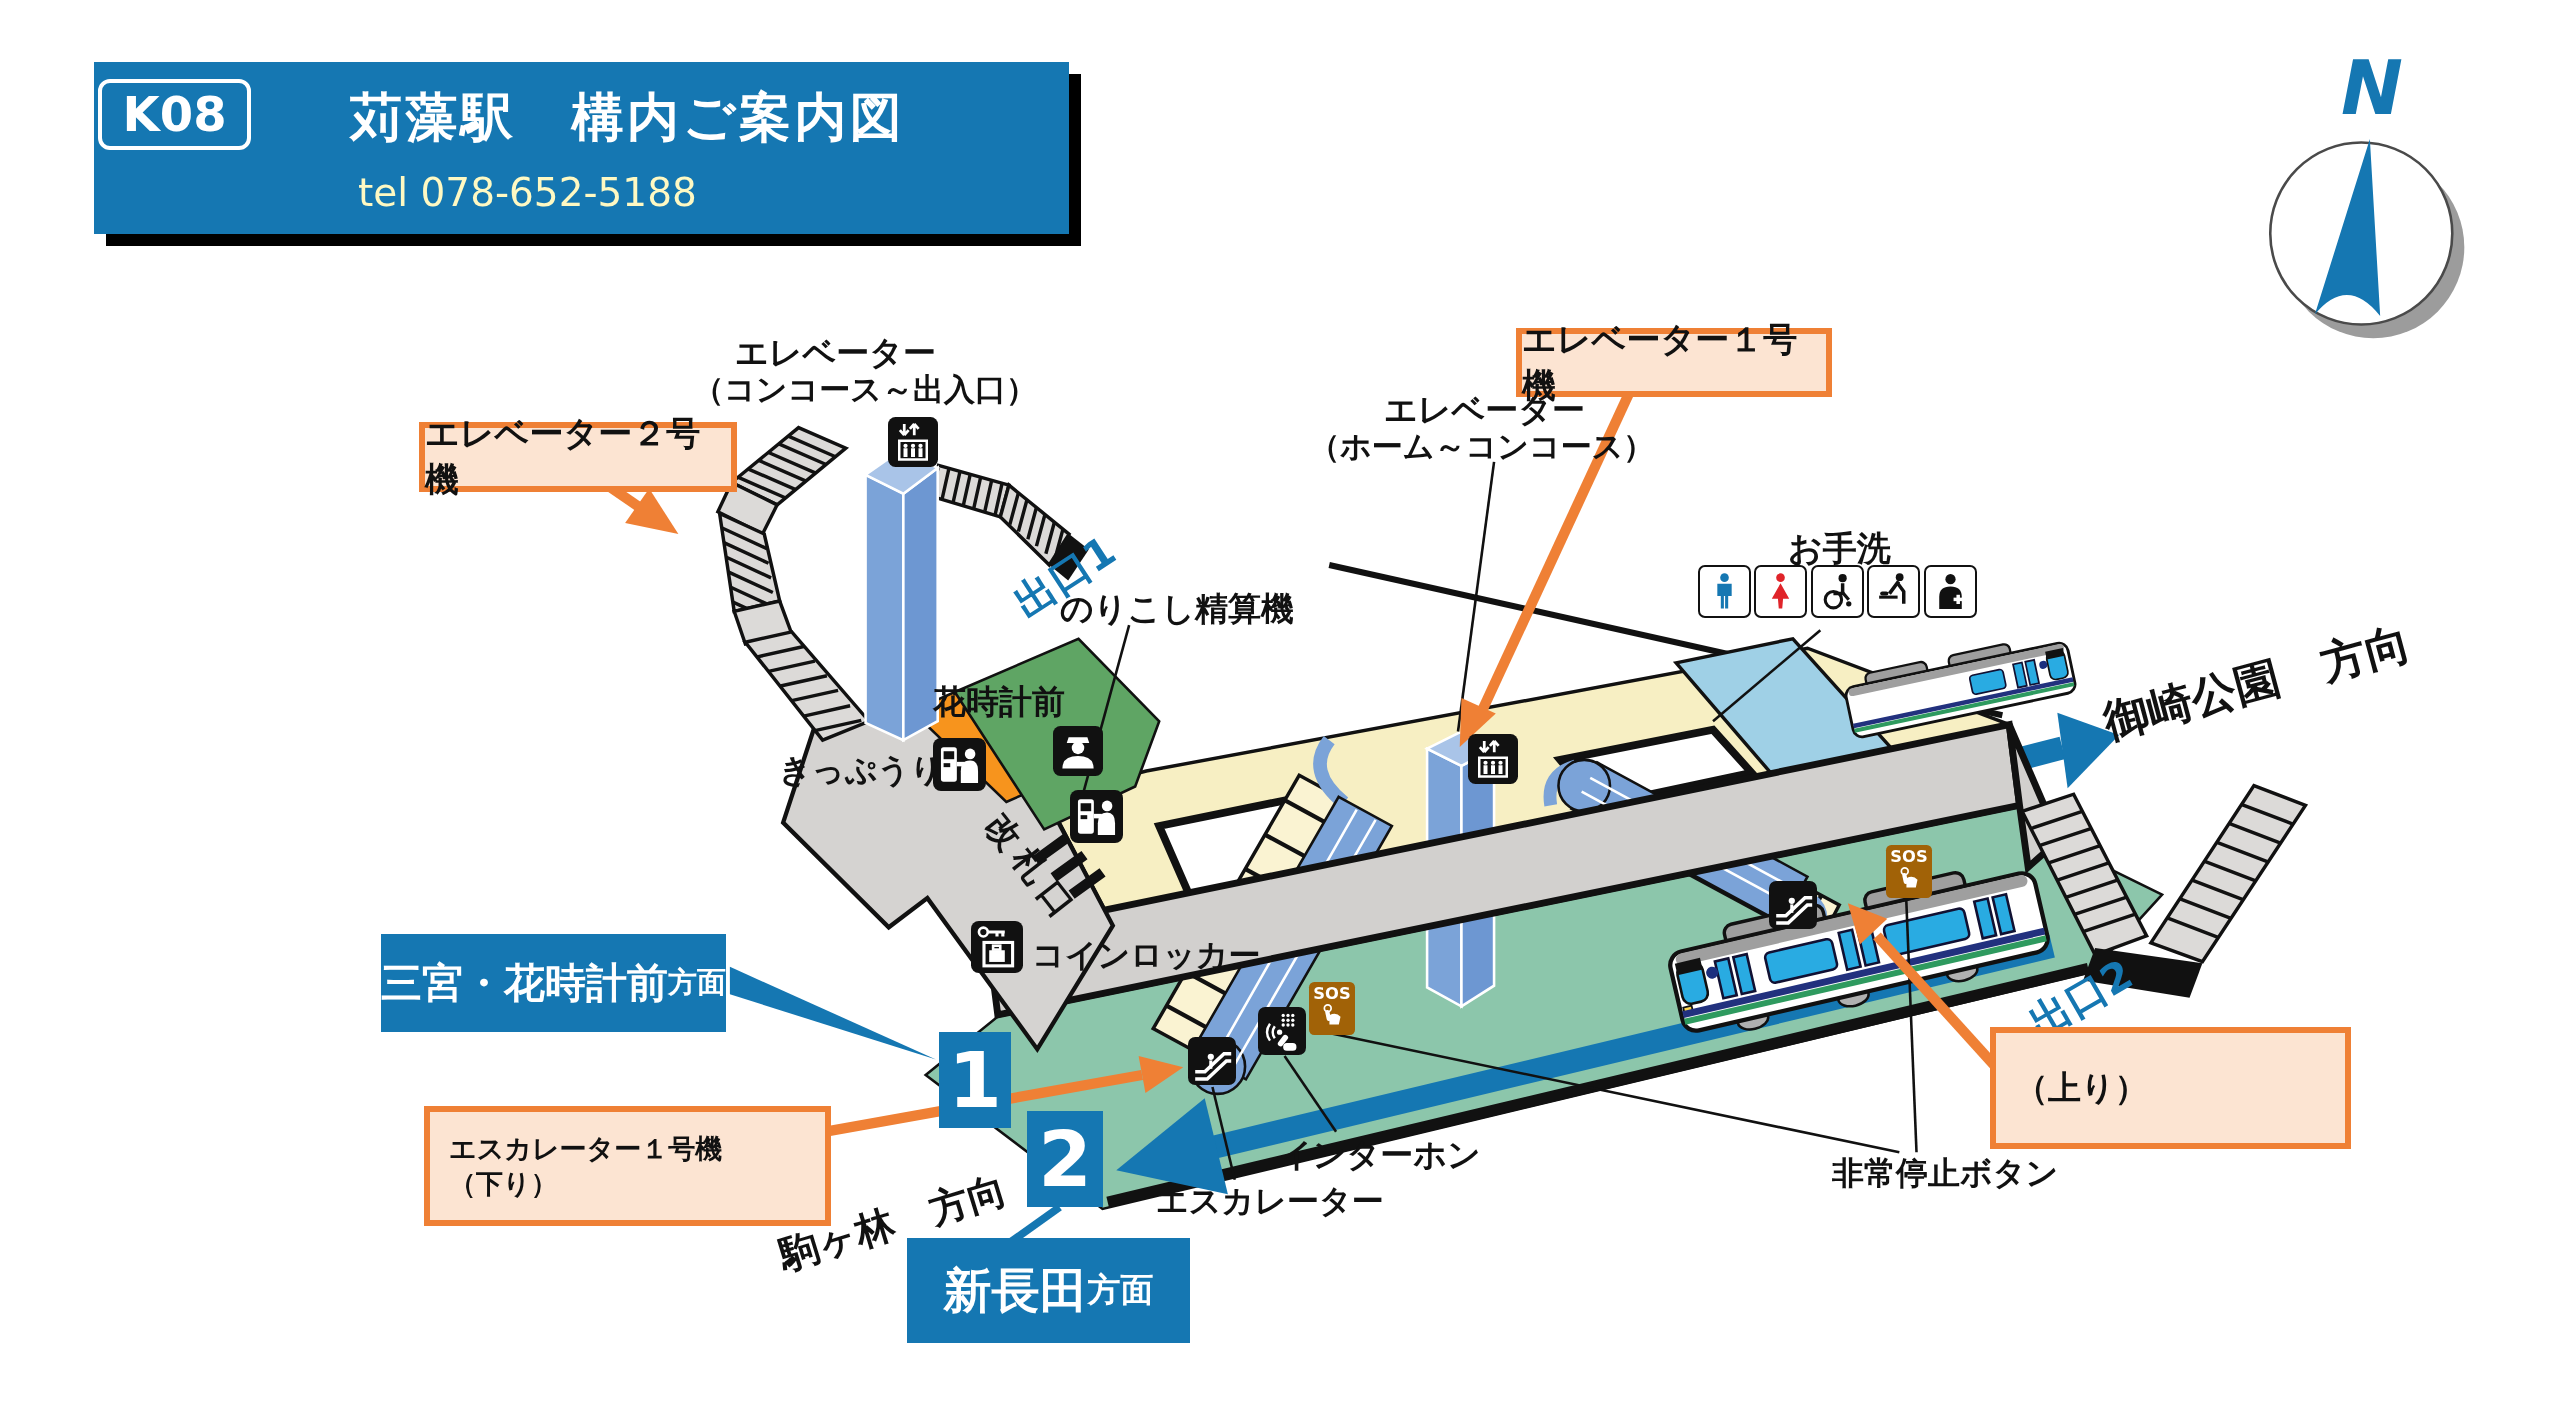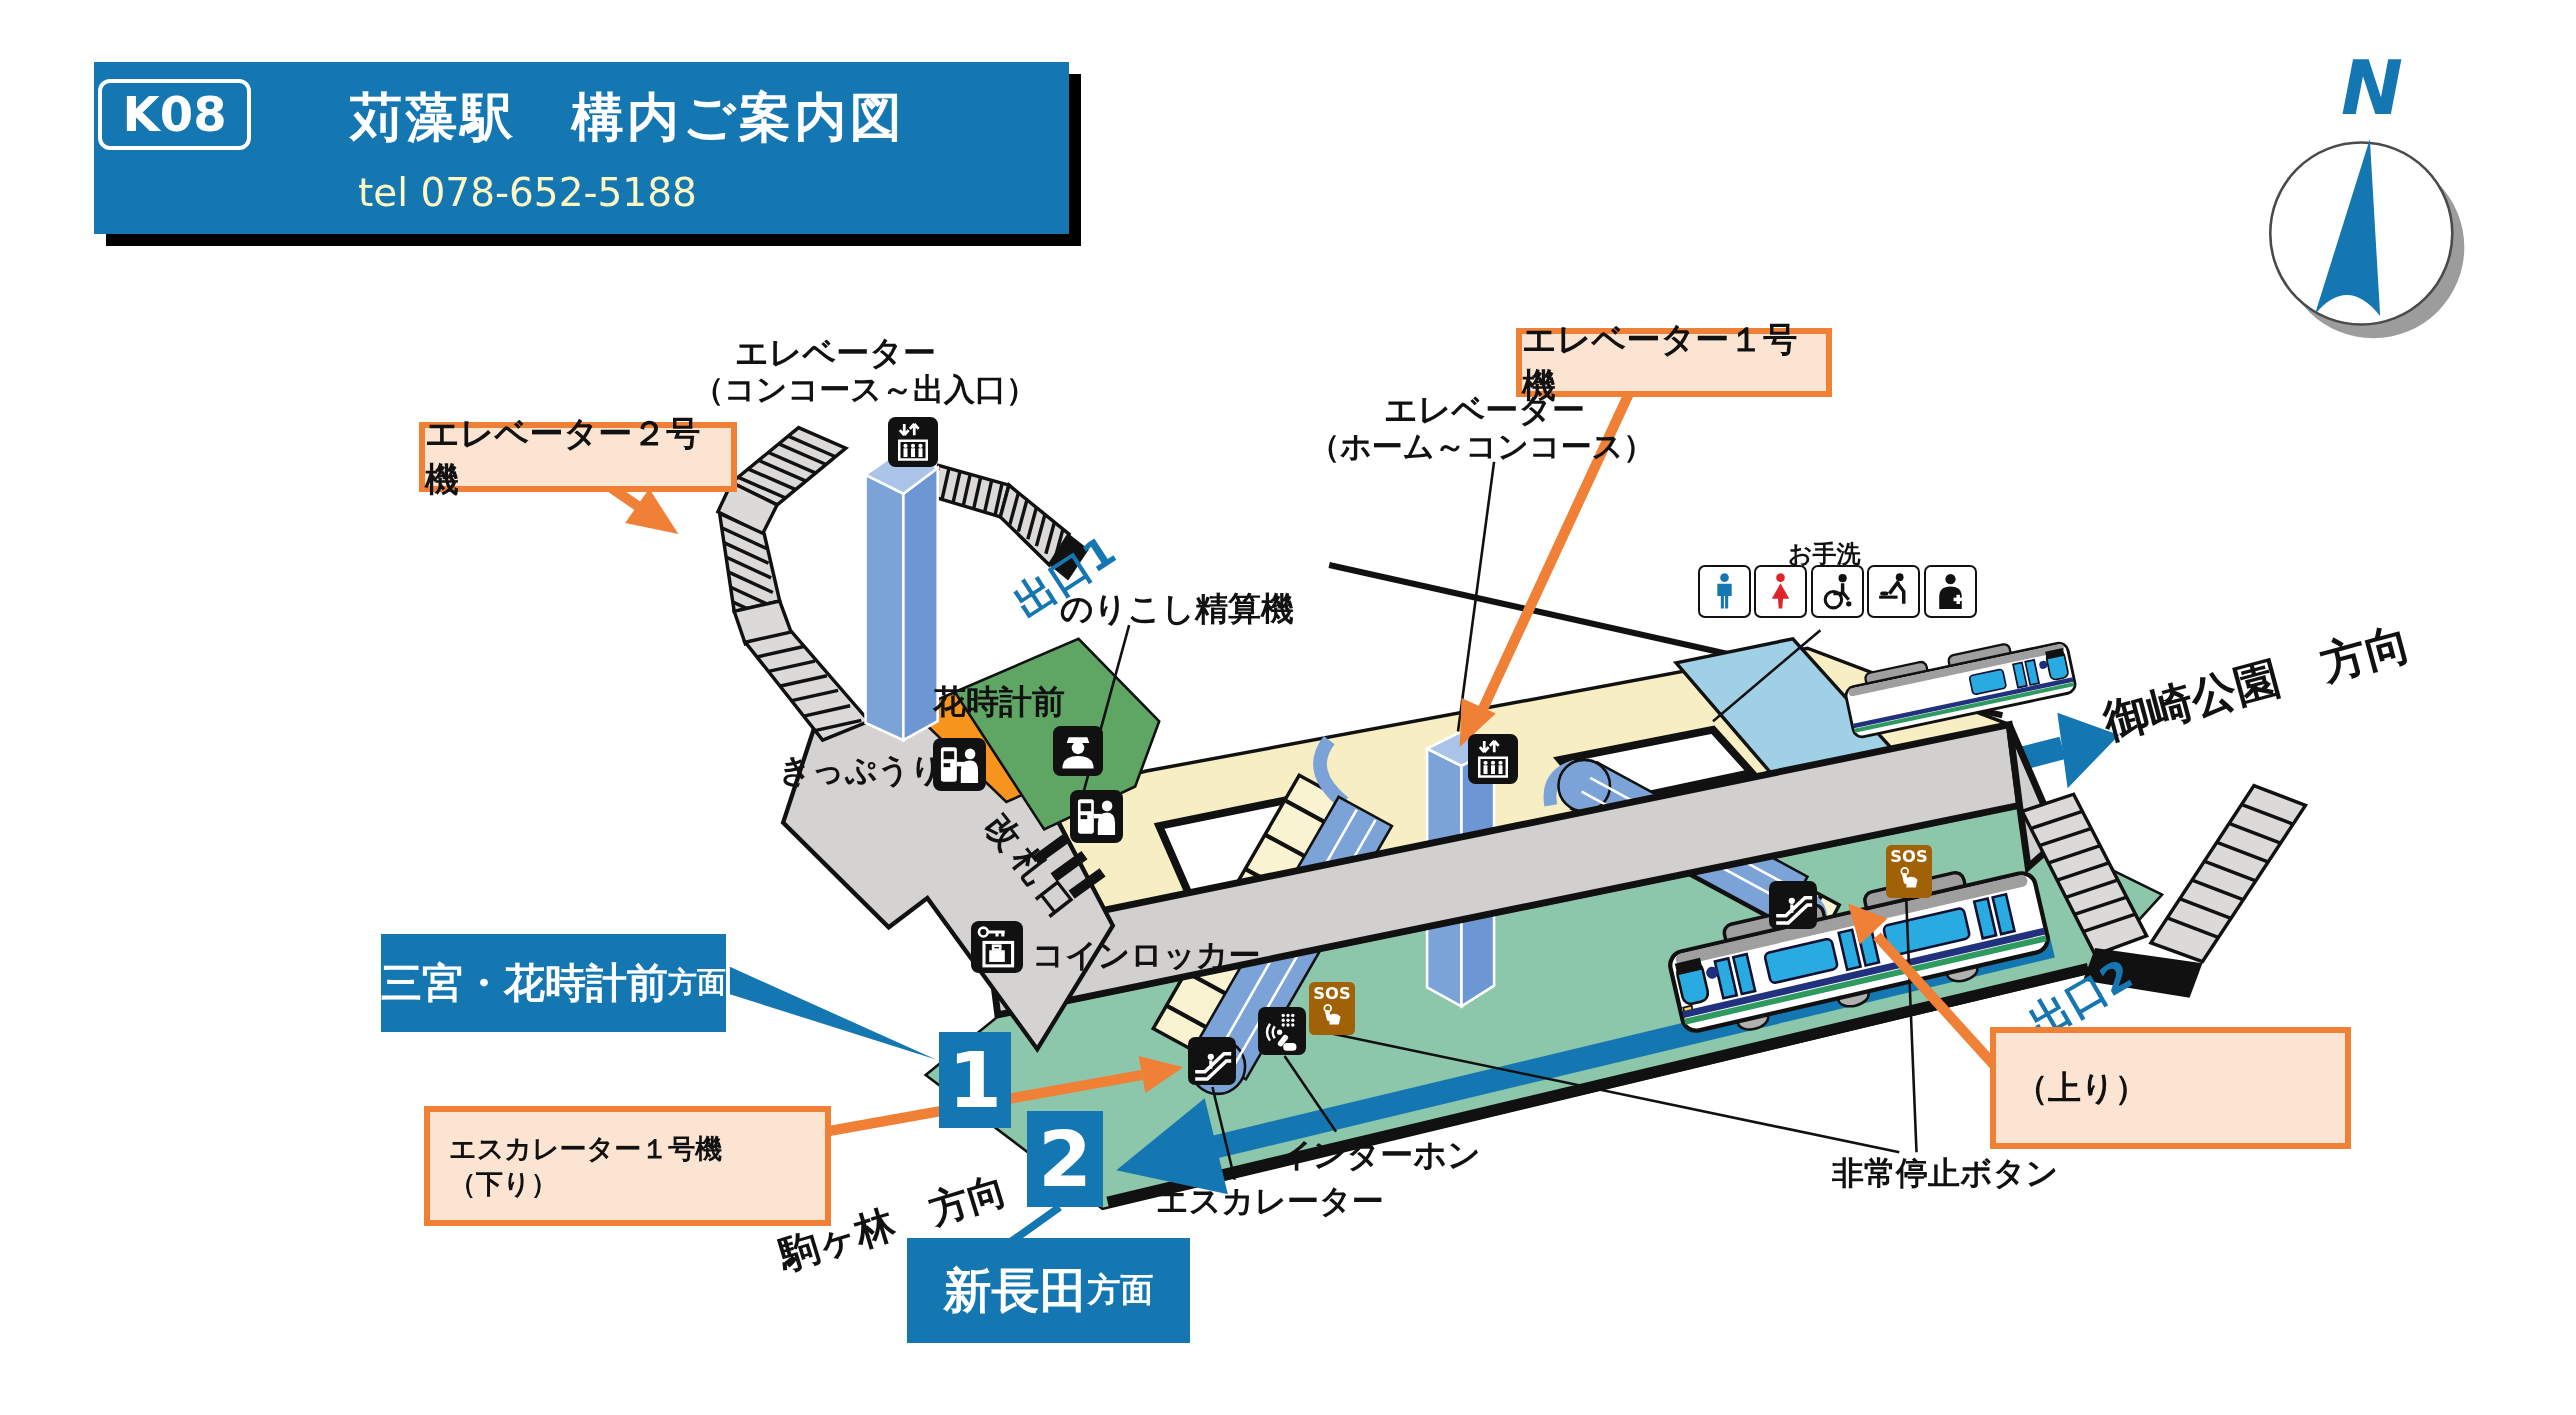--- a/index.html
+++ b/index.html
@@ -203,21 +203,21 @@
   <span class="tel">tel 078-652-5188</span>
 </div>
 
 <div class="ncap" style="left:2341px;top:45px;">N</div>
 
 <div class="lbl" style="left:735px;top:331px;font-size:33px;">エレベーター</div>
 <div class="lbl" style="left:693px;top:369px;font-size:31px;">（コンコース～出入口）</div>
 <div class="lbl" style="left:1384px;top:388px;font-size:33px;">エレベーター</div>
 <div class="lbl" style="left:1309px;top:426px;font-size:31px;">（ホーム～コンコース）</div>
 <div class="lbl" style="left:1060px;top:587px;font-size:33px;">のりこし精算機</div>
-<div class="lbl" style="left:1788px;top:538px;font-size:24px;">お手洗</div>
+<div class="lbl" style="left:1788px;top:526px;font-size:34px;">お手洗</div>
 <div class="lbl" style="left:933px;top:680px;font-size:33px;">花時計前</div>
 <div class="lbl" style="left:735px;top:749px;font-size:32px;margin-left:44px;">きっぷうりば</div>
 <div class="lbl rot" style="left:1032px;top:869px;font-size:34px;letter-spacing:8.6px;transform:translate(-50%,-50%) rotate(52deg);">改札口</div>
 <div class="lbl" style="left:1032px;top:934px;font-size:32px;">コインロッカー</div>
 <div class="lbl" style="left:1279px;top:1133px;font-size:33px;">インターホン</div>
 <div class="lbl" style="left:1156px;top:1180px;font-size:32px;">エスカレーター</div>
 <div class="lbl" style="left:1832px;top:1152px;font-size:32px;">非常停止ボタン</div>
 <div class="lbl rot blue-t" style="left:1065px;top:577px;font-size:41px;transform:translate(-50%,-50%) rotate(-33deg);">出口1</div>
 <div class="lbl rot blue-t" style="left:2081px;top:999px;font-size:41px;transform:translate(-50%,-50%) rotate(-30deg);">出口2</div>
 <div class="lbl rot" style="left:2257px;top:683px;font-size:45px;transform:translate(-50%,-50%) rotate(-15deg);">御崎公園　方向</div>

